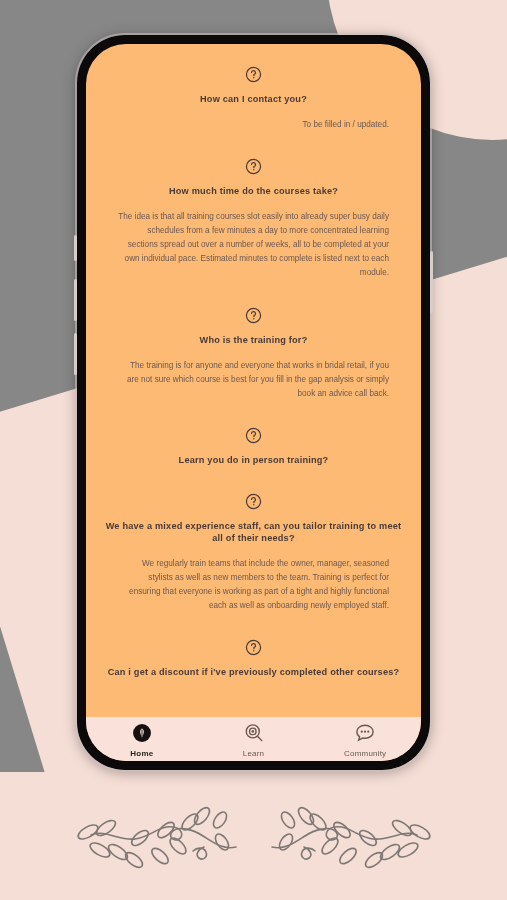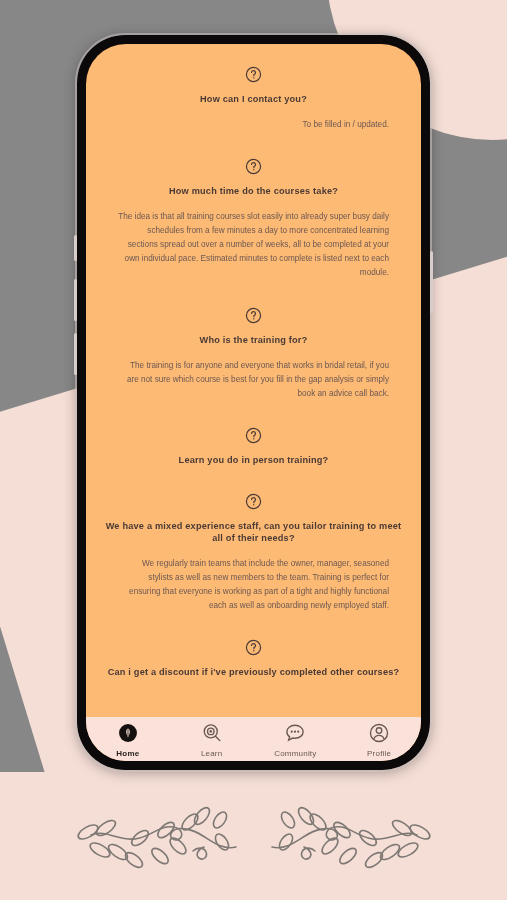--- a/index.html
+++ b/index.html
@@ -209,28 +209,20 @@
       <div class="nav-item">
         <svg class="nav-icon" viewBox="0 0 32 32" fill="none" stroke="#6b5852" stroke-width="1.7">
           <path d="M16 6.5c5.8 0 10 3.6 10 8s-4.2 8-10 8c-1 0-2-.1-2.9-.3l-5 2.6 1.3-4A7.4 7.4 0 0 1 6 14.5c0-4.4 4.2-8 10-8z"></path>
           <circle cx="12" cy="14.4" r="1.35" fill="#6b5852" stroke="none"></circle>
           <circle cx="16" cy="14.4" r="1.35" fill="#6b5852" stroke="none"></circle>
           <circle cx="20" cy="14.4" r="1.35" fill="#6b5852" stroke="none"></circle>
         </svg>
         <span class="nav-label">Community</span>
       </div>
 
-      <div class="nav-item">
-        <svg class="nav-icon" viewBox="0 0 32 32" fill="none" stroke="#6b5852" stroke-width="1.7">
-          <circle cx="16" cy="16" r="10.5"></circle>
-          <circle cx="16" cy="13" r="3.4"></circle>
-          <path d="M9.6 23.4c1.3-3 3.6-4.5 6.4-4.5s5.1 1.5 6.4 4.5"></path>
-        </svg>
-        <span class="nav-label">Profile</span>
-      </div>
 
     </div>
 
   </div>
 </div>
 
 <div class="divider">
   <svg width="420" height="95" viewBox="0 0 420 95" fill="none" stroke="#7d7874" stroke-width="1.6" stroke-linecap="round">
     <g>
       <path d="M47 45c14-6 28 6 44 4 16-2 24-14 38-12 9 1 11 9 6 12-5 3-11-2-7-7 6-7 22-2 31 4 11 7 20 14 33 11"></path>

